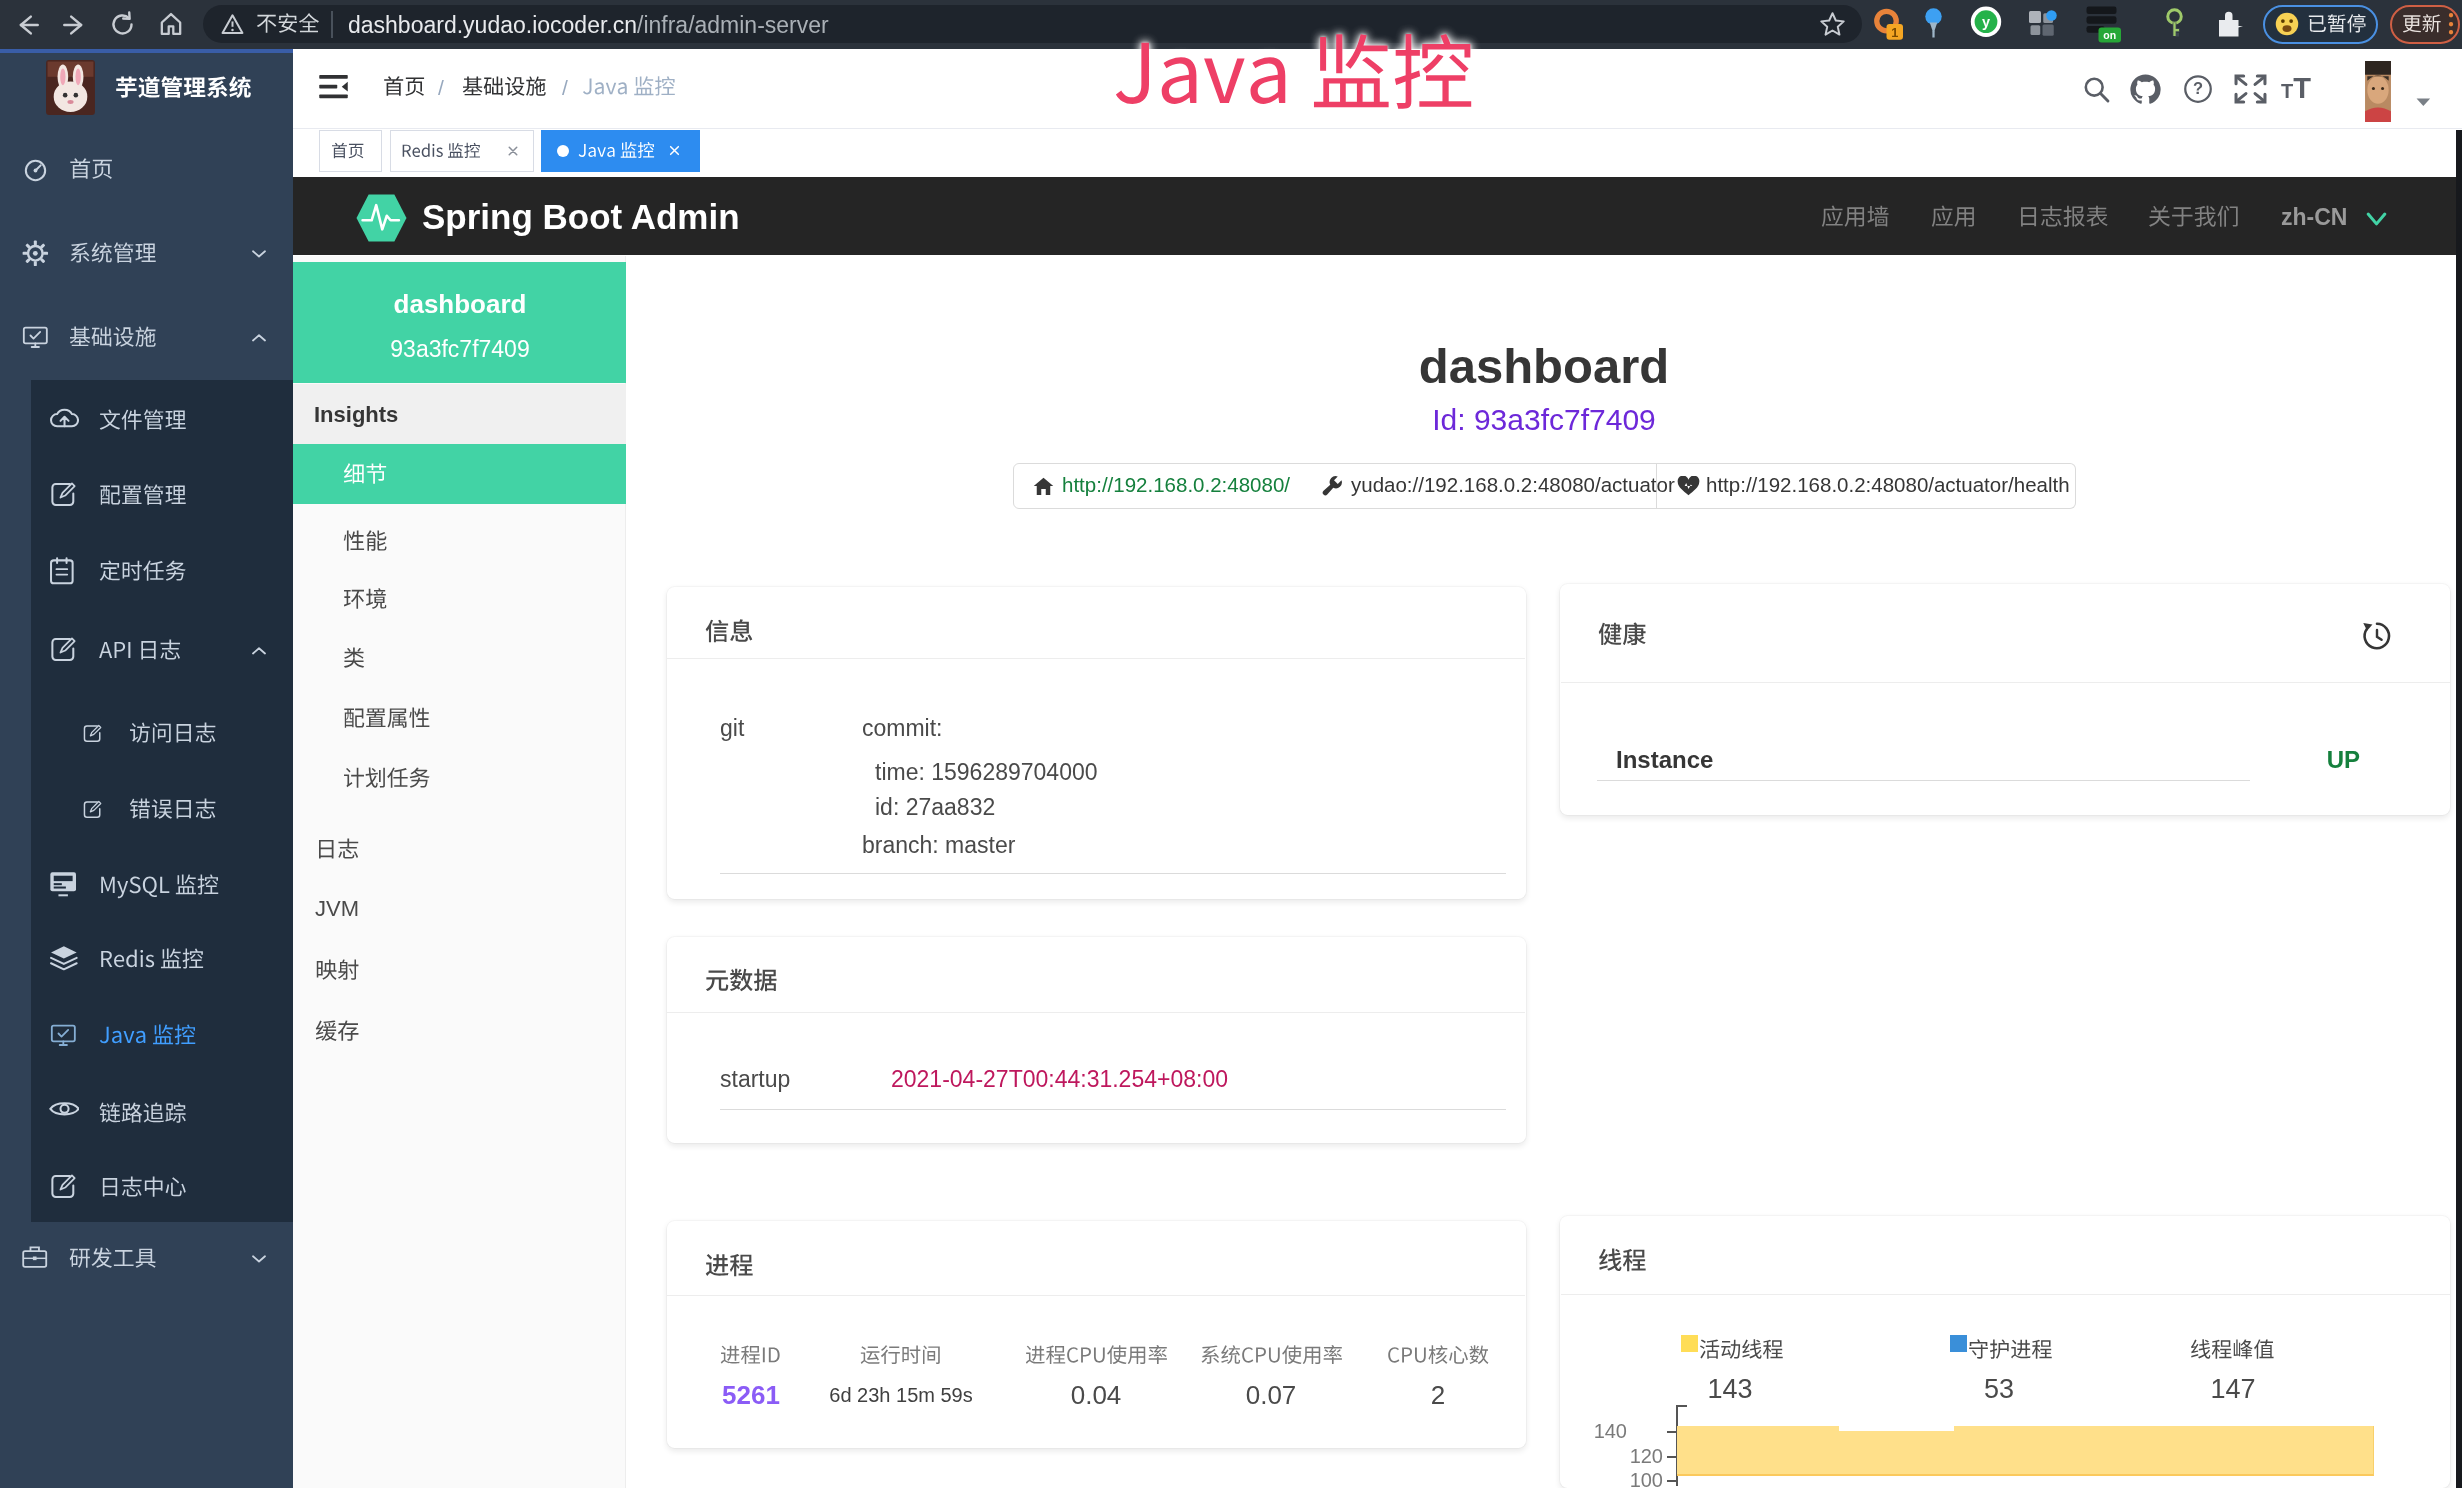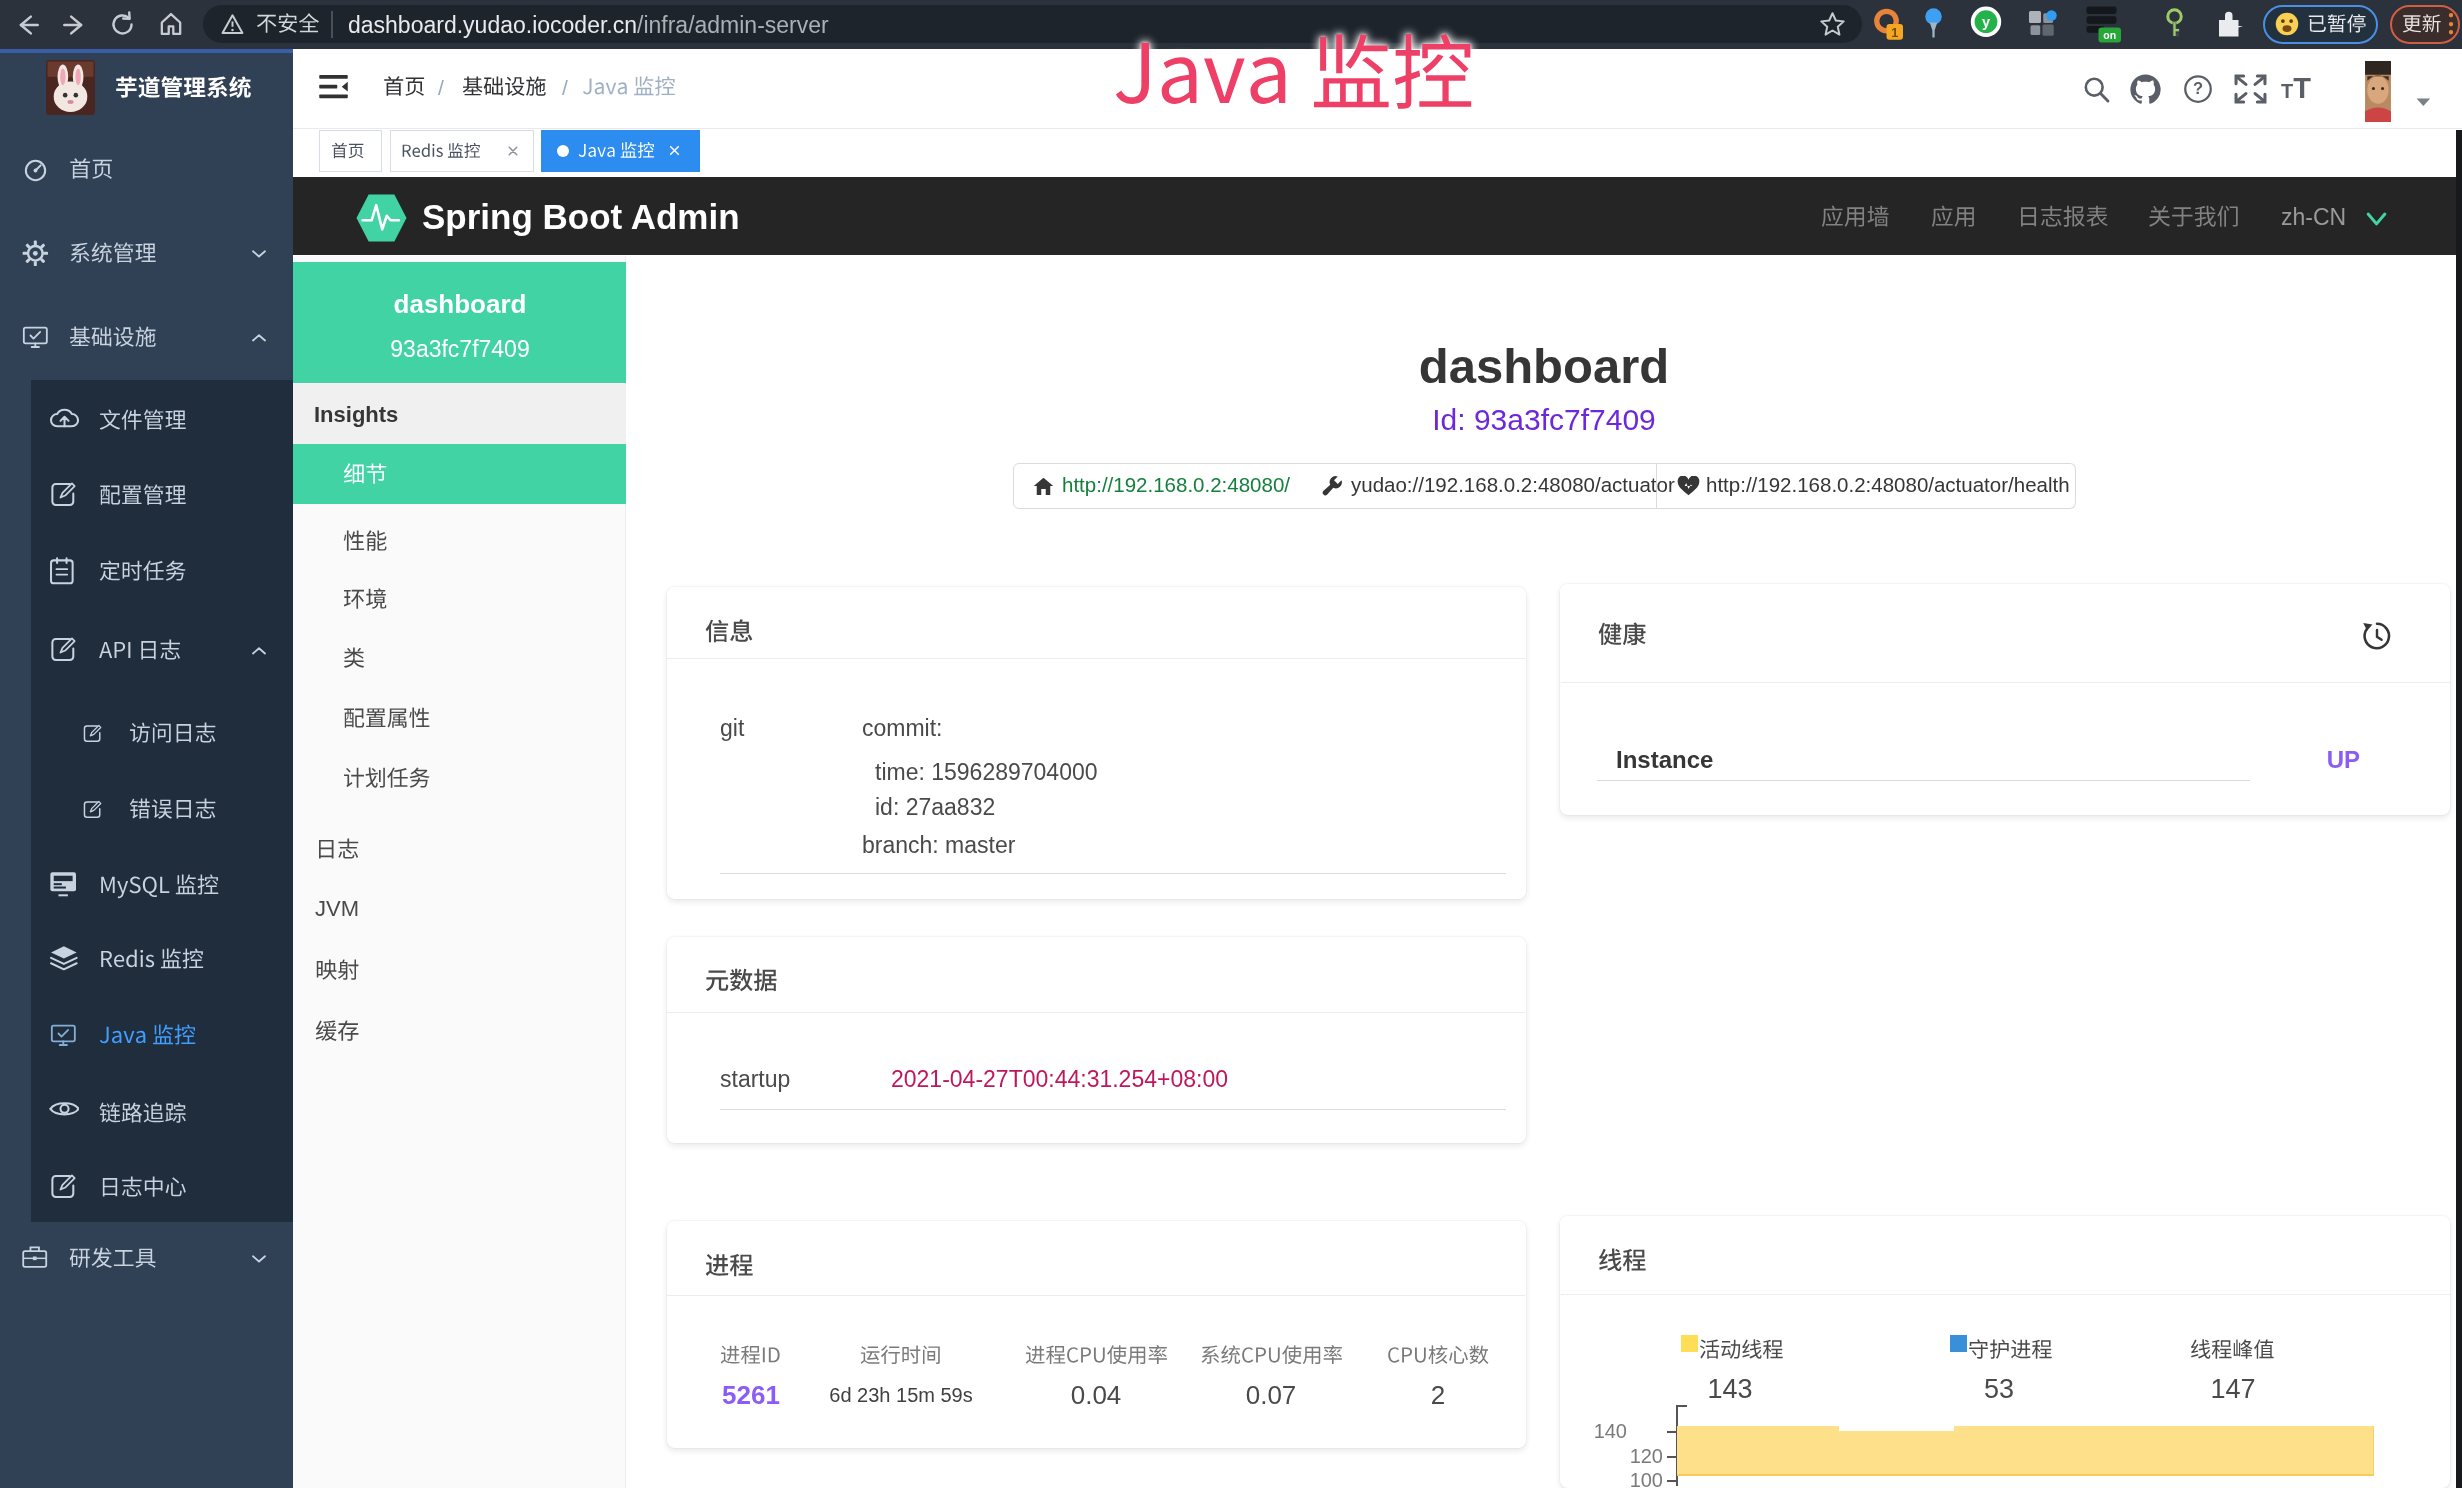--- a/index.html
+++ b/index.html
@@ -346,21 +346,21 @@
     </svg>
 <svg style="position:absolute;left:1931px;top:203px;" width="47" height="30" viewBox="0 0 62 39">
       <path d="M7.9 13.8C9.2 17 10.6 21.3 11.2 24.1L13.3 23.2C12.6 20.5 11.2 16.3 9.9 13ZM14.4 12.1C15.4 15.4 16.5 19.6 16.9 22.4L19.1 21.8C18.6 19 17.5 14.8 16.5 11.6ZM14 3.7C14.6 4.7 15.2 6.1 15.6 7.2H3.6V15.4C3.6 19.6 3.4 25.6 1.1 29.9C1.6 30.1 2.6 30.7 3.1 31.1C5.5 26.6 5.9 19.9 5.9 15.4V9.3H28.3V7.2H18.2C17.8 6.1 16.9 4.4 16.2 3.1ZM6.3 27.3V29.5H28.6V27.3H20.5C23.3 22.7 25.5 17.2 26.9 12.2L24.6 11.4C23.4 16.6 21.1 22.7 18.2 27.3Z M34.6 5.4V16.3C34.6 20.5 34.3 25.8 31 29.6C31.5 29.9 32.4 30.6 32.7 31.1C35 28.5 36 25.1 36.5 21.7H44V30.6H46.3V21.7H54.4V27.8C54.4 28.4 54.2 28.6 53.6 28.6C53 28.6 51 28.6 48.9 28.6C49.2 29.2 49.5 30.1 49.6 30.7C52.5 30.8 54.2 30.7 55.2 30.4C56.2 30 56.6 29.3 56.6 27.8V5.4ZM36.8 7.6H44V12.4H36.8ZM54.4 7.6V12.4H46.3V7.6ZM36.8 14.5H44V19.6H36.7C36.8 18.4 36.8 17.3 36.8 16.3ZM54.4 14.5V19.6H46.3V14.5Z" fill="#828282"></path>
     </svg>
 <svg style="position:absolute;left:2017px;top:203px;" width="93" height="30" viewBox="0 0 122 39">
       <path d="M7.6 17.9H22.6V26.4H7.6ZM7.6 15.7V7.6H22.6V15.7ZM5.3 5.3V30.6H7.6V28.6H22.6V30.4H25V5.3Z M38.1 20.8V27.4C38.1 29.8 39 30.5 42.5 30.5C43.2 30.5 48.5 30.5 49.3 30.5C52.2 30.5 53 29.5 53.3 25.6C52.6 25.4 51.7 25.1 51.2 24.7C51.1 27.9 50.8 28.4 49.2 28.4C48 28.4 43.5 28.4 42.6 28.4C40.7 28.4 40.4 28.2 40.4 27.3V20.8ZM41.3 19C43.8 20.5 46.7 22.7 48 24.2L49.7 22.7C48.2 21.1 45.3 19.1 42.9 17.7ZM52.3 21.5C53.8 24.1 55.5 27.5 56.2 29.6L58.4 28.6C57.6 26.6 55.9 23.3 54.4 20.8ZM34.5 21.1C33.9 23.4 32.9 26.5 31.5 28.4L33.5 29.4C34.9 27.4 35.9 24.2 36.5 21.8ZM43.8 3.3V7.6H31.7V9.8H43.8V14.9H33.6V17H56.6V14.9H46.1V9.8H58.4V7.6H46.1V3.3Z M72.7 4.3V30.8H74.9V16.6H75.8C77 19.8 78.5 22.7 80.5 25.2C79 26.9 77.2 28.3 75.1 29.3C75.6 29.7 76.3 30.4 76.6 31C78.7 29.9 80.4 28.5 82 26.8C83.5 28.5 85.3 29.9 87.3 30.8C87.7 30.2 88.4 29.3 88.9 28.9C86.9 28.1 85 26.7 83.4 25.1C85.6 22.2 87.1 18.7 87.8 15L86.4 14.5L86 14.6H74.9V6.4H84.5C84.4 9.1 84.2 10.3 83.8 10.7C83.6 10.9 83.2 10.9 82.6 10.9C82 10.9 80 10.9 78.1 10.7C78.4 11.2 78.7 12 78.7 12.6C80.7 12.7 82.6 12.8 83.5 12.7C84.5 12.6 85.2 12.4 85.7 11.9C86.4 11.2 86.7 9.5 86.8 5.3C86.9 4.9 86.9 4.3 86.9 4.3ZM78 16.6H85.1C84.5 19.1 83.4 21.4 81.9 23.4C80.2 21.4 78.9 19.1 78 16.6ZM65.7 3.3V9.4H61.4V11.6H65.7V17.9L61 19.2L61.6 21.5L65.7 20.3V28.1C65.7 28.6 65.5 28.7 65 28.8C64.6 28.8 63 28.8 61.3 28.7C61.6 29.4 62 30.3 62 30.9C64.4 30.9 65.8 30.8 66.7 30.5C67.6 30.1 68 29.5 68 28.1V19.6L71.6 18.5L71.3 16.4L68 17.3V11.6H71.4V9.4H68V3.3Z M97.6 30.9C98.2 30.4 99.4 30 107.7 27.4C107.6 26.9 107.4 26 107.4 25.4L100 27.6V21C101.8 19.7 103.5 18.4 104.8 17C107.1 23.2 111.3 27.8 117.5 29.9C117.8 29.3 118.5 28.4 119 27.9C116 27.1 113.5 25.6 111.4 23.6C113.3 22.5 115.5 20.9 117.2 19.4L115.4 18.1C114.1 19.4 112 21 110.2 22.3C108.8 20.7 107.8 18.9 107 17H118V15H106.1V12.3H115.7V10.5H106.1V7.9H117.1V6H106.1V3.3H103.8V6H93.2V7.9H103.8V10.5H94.7V12.3H103.8V15H92V17H101.9C99.1 19.5 94.8 21.8 91.1 23C91.6 23.5 92.2 24.3 92.6 24.8C94.3 24.2 96 23.4 97.7 22.4V26.9C97.7 28.1 97.1 28.6 96.6 28.8C96.9 29.3 97.4 30.3 97.6 30.9Z" fill="#828282"></path>
     </svg>
 <svg style="position:absolute;left:2148px;top:203px;" width="93" height="30" viewBox="0 0 122 39">
       <path d="M6.7 4.5C7.9 6.1 9.2 8.2 9.7 9.7H3.9V11.9H13.8V15.6C13.8 16.1 13.8 16.7 13.8 17.3H2V19.5H13.3C12.4 22.7 9.5 26.2 1.4 28.9C2 29.4 2.8 30.4 3.1 30.9C10.8 28.2 14.1 24.7 15.4 21.2C18 25.9 21.9 29.1 27.2 30.7C27.6 30 28.3 29 28.8 28.5C23.3 27.2 19.2 23.9 16.9 19.5H28.1V17.3H16.3L16.4 15.6V11.9H26.4V9.7H20.5C21.6 8.1 22.8 6 23.8 4.2L21.3 3.4C20.6 5.3 19.2 7.9 18 9.7H9.8L11.8 8.6C11.2 7.2 9.9 5.1 8.6 3.6Z M33.7 5.4V7.7H44.1V15.3H31.6V17.5H44.1V27.6C44.1 28.2 43.9 28.4 43.2 28.4C42.5 28.4 40.2 28.5 37.8 28.4C38.1 29 38.5 30.1 38.7 30.8C41.8 30.8 43.8 30.7 44.9 30.3C46 30 46.5 29.2 46.5 27.6V17.5H58.4V15.3H46.5V7.7H56.3V5.4Z M81.1 5.3C82.9 6.8 84.9 9 85.8 10.4L87.7 9.1C86.7 7.7 84.6 5.6 82.8 4.1ZM85 15.7C83.9 17.6 82.6 19.5 81 21.2C80.5 19.2 80.1 16.9 79.8 14.3H88.4V12.2H79.5C79.3 9.5 79.2 6.6 79.2 3.5H76.8C76.8 6.5 77 9.4 77.2 12.2H70.3V6.9C72.2 6.5 73.9 6.1 75.4 5.6L73.8 3.7C70.9 4.7 66.1 5.8 61.9 6.4C62.1 6.9 62.4 7.7 62.5 8.3C64.3 8 66.2 7.7 68.1 7.4V12.2H61.7V14.3H68.1V19.6L61.2 21L61.9 23.2L68.1 21.8V28C68.1 28.5 67.9 28.6 67.4 28.7C66.9 28.7 65.1 28.7 63.2 28.6C63.5 29.3 63.9 30.3 64 30.9C66.5 30.9 68.1 30.9 69 30.5C70 30.1 70.3 29.5 70.3 28V21.3L75.9 20L75.7 18L70.3 19.1V14.3H77.4C77.8 17.6 78.4 20.6 79.1 23.1C77 25.1 74.5 26.8 72 28C72.5 28.5 73.2 29.2 73.5 29.8C75.8 28.6 77.9 27.1 79.9 25.4C81.2 28.9 83.1 31 85.5 31C87.7 31 88.6 29.5 89 24.5C88.3 24.3 87.5 23.8 87.1 23.3C86.9 27.2 86.5 28.7 85.7 28.7C84.2 28.7 82.8 26.8 81.7 23.6C83.8 21.5 85.6 19.1 86.9 16.5Z M101.4 4.3C102.7 6.1 104.2 8.6 104.9 10.2L106.8 9.1C106.1 7.6 104.5 5.1 103.2 3.3ZM100.1 9.4V30.9H102.3V9.4ZM107.2 4.4V6.4H115.4V28C115.4 28.5 115.3 28.7 114.8 28.7C114.3 28.7 112.6 28.7 110.9 28.7C111.2 29.3 111.5 30.2 111.6 30.8C114 30.8 115.5 30.8 116.4 30.4C117.3 30.1 117.7 29.4 117.7 28.1V4.4ZM96.8 3.5C95.5 8.1 93.5 12.7 91.1 15.8C91.5 16.3 92.1 17.5 92.3 18C93 17.1 93.7 16 94.4 14.8V30.9H96.5V10.5C97.4 8.5 98.2 6.2 98.8 4.1Z" fill="#828282"></path>
     </svg>
-<div style="position:absolute;left:2281px;top:206px;font-family:'Liberation Sans',sans-serif;font-size:23px;font-weight:400;color:#9a9a9a;line-height:23px;white-space:nowrap;">zh-CN</div>
+<div style="position:absolute;left:2281px;top:206px;font-family:'Liberation Sans',sans-serif;font-size:23px;font-weight:700;color:#9a9a9a;line-height:23px;white-space:nowrap;">zh-CN</div>
 <svg style="position:absolute;left:2365px;top:211px;" width="23" height="16.7" viewBox="0 0 30 22">
       <path d="M4 4 L15 17 L26 4" stroke="#42d3a5" stroke-width="4" fill="none" stroke-linecap="round" stroke-linejoin="round"></path>
     </svg>
 <div style="position:absolute;left:293px;top:256px;width:333px;height:1233px;background:#fafafa;border-right:0.8px solid #ededed;box-sizing:border-box"></div>
 <div style="position:absolute;left:293px;top:262px;width:333px;height:121px;background:#42d3a5"></div>
 <div style="position:absolute;left:460px;top:291px;font-family:'Liberation Sans',sans-serif;font-size:26px;font-weight:700;color:#ffffff;line-height:26px;white-space:nowrap;transform:translateX(-50%);">dashboard</div>
 <div style="position:absolute;left:460px;top:338px;font-family:'Liberation Sans',sans-serif;font-size:23px;font-weight:400;color:#ffffff;line-height:23px;white-space:nowrap;transform:translateX(-50%);">93a3fc7f7409</div>
 <div style="position:absolute;left:293px;top:384px;width:333px;height:61px;background:#f0f0f0"></div>
 <div style="position:absolute;left:314px;top:404px;font-family:'Liberation Sans',sans-serif;font-size:22px;font-weight:700;color:#363636;line-height:22px;white-space:nowrap;">Insights</div>
 <div style="position:absolute;left:293px;top:444px;width:333px;height:60px;background:#42d3a5"></div>
@@ -458,21 +458,21 @@
 <svg style="position:absolute;left:1598px;top:620px;" width="50" height="32" viewBox="0 0 66 42">
       <path d="M6.4 3.4C5.2 8 3.2 12.6 0.9 15.6C1.3 16.4 2.1 18.1 2.3 18.8C3 17.9 3.6 16.9 4.3 15.8V33H6.9V10.4C7.8 8.4 8.5 6.3 9.1 4.2ZM17.2 5.9V8.1H21.1V10.2H15.9V12.4H21.1V14.7H17.2V16.8H21.1V18.9H16.9V21.2H21.1V23.3H16.1V25.7H21.1V29.1H23.6V25.7H30V23.3H23.6V21.2H29.1V18.9H23.6V16.8H28.8V12.4H30.9V10.2H28.8V5.9H23.6V3.6H21.1V5.9ZM23.6 12.4H26.4V14.7H23.6ZM23.6 10.2V8.1H26.4V10.2ZM9.2 18.2C9.2 18 9.7 17.6 10.2 17.3H13.5C13.2 20 12.7 22.2 12 24.2C11.4 23 10.8 21.6 10.3 19.9L8.2 20.7C8.9 23.2 9.8 25.2 10.8 26.8C9.9 28.7 8.6 30.1 7.1 31.2C7.6 31.6 8.7 32.5 9.1 33.1C10.5 32.1 11.6 30.7 12.6 29C15.7 31.9 19.6 32.6 24.2 32.6H30C30.1 31.8 30.5 30.6 30.9 30C29.5 30 25.5 30 24.4 30C20.3 30 16.6 29.4 13.8 26.6C15 23.6 15.8 19.9 16.2 15.3L14.6 14.9L14.1 15H12.4C13.8 12.5 15.2 9.5 16.4 6.4L14.7 5.2L13.9 5.6H9V8.2H12.9C11.8 10.8 10.5 13.2 10.1 14C9.5 15 8.6 15.9 8.1 16C8.4 16.6 9 17.7 9.2 18.2Z M39.8 23C41.3 24 43.4 25.4 44.4 26.3L46.1 24.4C45.1 23.6 42.9 22.2 41.4 21.3ZM56.9 17.1V19.2H51.6V17.1ZM56.9 14.9H51.6V13H56.9ZM46.9 3.8C47.3 4.5 47.7 5.3 48.1 6H35.7V15.5C35.7 20.2 35.5 26.8 32.9 31.4C33.5 31.7 34.8 32.5 35.3 33C38.1 28.1 38.6 20.6 38.6 15.5V8.7H48.5V10.9H40.7V13H48.5V14.9H39.3V17.1H48.5V19.2H40.4V21.3H48.5V24.7C44.7 26.2 40.7 27.8 38.2 28.7L39.4 31.2L48.5 27.1V29.9C48.5 30.4 48.3 30.6 47.7 30.6C47.2 30.7 45.2 30.7 43.4 30.6C43.8 31.3 44.3 32.4 44.4 33.1C47.1 33.1 48.8 33.1 50 32.7C51.1 32.3 51.6 31.6 51.6 30V25.7C54 28.5 57.2 30.6 61.2 31.7C61.6 30.9 62.4 29.9 63 29.3C60.4 28.7 58 27.7 56 26.5C57.7 25.6 59.6 24.5 61.2 23.4L59 21.6C57.8 22.6 55.8 24 54.1 25C53.1 24 52.2 23 51.6 21.8V21.3H59.8V17.3H62.8V14.7H59.8V10.9H51.6V8.7H62.5V6H51.6C51.1 5.1 50.5 4 49.9 3.1Z" fill="#4a4a4a"></path>
     </svg>
 <svg style="position:absolute;left:2361px;top:620px;" width="32" height="32" viewBox="0 0 42 42">
       <path d="M21 5 A16 16 0 1 1 7.5 12" stroke="#363636" stroke-width="3.4" fill="none" stroke-linecap="round"></path>
       <path d="M3 4 L8 14 L15 6 Z" fill="#363636"></path>
       <path d="M21 13 L21 22 L27 26" stroke="#363636" stroke-width="3.2" fill="none" stroke-linecap="round"></path>
     </svg>
 <div style="position:absolute;left:1561px;top:682px;width:889px;height:0.8px;background:#ededed;"></div>
 <div style="position:absolute;left:1616px;top:748px;font-family:'Liberation Sans',sans-serif;font-size:24px;font-weight:700;color:#363636;line-height:24px;white-space:nowrap;">Instance</div>
-<div style="position:absolute;left:2360px;top:748px;font-family:'Liberation Sans',sans-serif;font-size:24px;font-weight:700;color:#8b5cf6;line-height:24px;white-space:nowrap;transform:translateX(-100%);">UP</div>
+<div style="position:absolute;left:2360px;top:748px;font-family:'Liberation Sans',sans-serif;font-size:24px;font-weight:700;color:#15803d;line-height:24px;white-space:nowrap;transform:translateX(-100%);">UP</div>
 <div style="position:absolute;left:1597px;top:780px;width:653px;height:0.8px;background:#dbdbdb;"></div>
 <div style="position:absolute;left:1560px;top:1216px;width:890px;height:272px;background:#fff;border-radius:7.6px;box-shadow:0 2.3px 6px rgba(10,10,10,0.09),0 0 0 0.8px rgba(10,10,10,0.035);"></div>
 <svg style="position:absolute;left:1598px;top:1246px;" width="50" height="32" viewBox="0 0 66 42">
       <path d="M1.6 28.4 2.3 31.3C5.3 30.4 9.2 29.1 12.9 27.9L12.4 25.4C8.4 26.6 4.3 27.8 1.6 28.4ZM22.6 5.5C24 6.3 26 7.6 26.9 8.4L28.7 6.6C27.7 5.8 25.8 4.6 24.3 3.8ZM2.3 17C2.8 16.7 3.6 16.6 7 16.2C5.8 18 4.6 19.4 4.1 19.9C3.1 21.2 2.4 21.9 1.6 22C2 22.8 2.4 24.2 2.5 24.7C3.3 24.3 4.4 24 12.4 22.4C12.3 21.8 12.4 20.6 12.4 19.9L6.7 20.9C9 18.1 11.3 14.8 13.2 11.6L10.7 10C10.1 11.2 9.4 12.4 8.7 13.5L5.2 13.8C7.1 11.2 8.9 7.9 10.2 4.8L7.4 3.5C6.2 7.2 3.9 11.2 3.2 12.3C2.5 13.3 2 14 1.3 14.2C1.7 15 2.2 16.4 2.3 17ZM28 19.2C26.9 21 25.4 22.7 23.6 24.1C23.2 22.6 22.8 20.8 22.5 18.9L30.3 17.4L29.9 14.8L22.1 16.2C22 15 21.9 13.8 21.8 12.5L29.5 11.3L29 8.7L21.6 9.8C21.5 7.7 21.5 5.5 21.5 3.3H18.5C18.5 5.6 18.6 7.9 18.7 10.2L13.8 10.9L14.3 13.7L18.9 13C19 14.2 19.1 15.5 19.2 16.7L13.2 17.8L13.7 20.5L19.6 19.4C20 21.9 20.5 24.1 21.1 26C18.4 27.7 15.3 29.1 12.1 30.1C12.8 30.8 13.6 31.8 14 32.6C16.8 31.6 19.6 30.2 22.1 28.6C23.4 31.4 25.1 33 27.2 33C29.6 33 30.5 32 31 28.3C30.3 27.9 29.4 27.3 28.8 26.6C28.6 29.3 28.3 30.1 27.6 30.1C26.4 30.1 25.4 28.9 24.5 26.9C26.9 25 29 22.8 30.6 20.4Z M49.6 7.2H58.3V12.5H49.6ZM46.8 4.7V15.1H61.2V4.7ZM46.4 23.5V26H52.4V29.6H44.3V32.3H62.9V29.6H55.4V26H61.5V23.5H55.4V20.1H62.2V17.5H45.6V20.1H52.4V23.5ZM43.3 3.8C40.9 4.9 36.8 5.8 33.2 6.4C33.5 7 33.9 8.1 34 8.7C35.4 8.5 36.9 8.3 38.4 8V12.4H33.4V15.2H38C36.8 18.7 34.8 22.5 32.8 24.7C33.3 25.4 34 26.7 34.3 27.5C35.7 25.7 37.2 22.9 38.4 20V33.1H41.3V19.7C42.3 21.1 43.4 22.6 43.8 23.5L45.6 21.1C45 20.3 42.2 17.5 41.3 16.7V15.2H45.1V12.4H41.3V7.4C42.8 7 44.2 6.6 45.3 6.1Z" fill="#4a4a4a"></path>
     </svg>
 <div style="position:absolute;left:1561px;top:1294px;width:889px;height:0.8px;background:#ededed;"></div>
 <div style="position:absolute;left:1681px;top:1335px;width:16.7px;height:16.7px;background:#ffdd57;"></div>
 <svg style="position:absolute;left:1699px;top:1337px;" width="86" height="28" viewBox="0 0 114 37">
       <path d="M2.5 4.9C4.3 5.9 6.6 7.2 7.8 8.1L9 6.3C7.8 5.5 5.4 4.3 3.7 3.4ZM1.2 12.6C2.9 13.6 5.2 14.9 6.4 15.7L7.5 13.9C6.3 13.2 4 11.9 2.3 11.1ZM1.8 27 3.6 28.5C5.3 25.9 7.2 22.4 8.7 19.4L7.2 18C5.5 21.2 3.3 24.9 1.8 27ZM9 11.3V13.3H17.1V17.9H11V28.8H12.9V27.6H22.9V28.7H24.9V17.9H19V13.3H26.8V11.3H19V6.4C21.5 6 23.7 5.4 25.6 4.8L23.9 3.2C20.8 4.3 15.1 5.2 10.3 5.7C10.5 6.2 10.8 7 10.9 7.5C12.9 7.3 15 7 17.1 6.7V11.3ZM12.9 25.7V19.9H22.9V25.7Z M30.5 5.4V7.3H41.3V5.4ZM46.3 3.6C46.3 5.5 46.3 7.6 46.2 9.5H42.2V11.6H46.1C45.8 17.9 44.7 23.8 40.8 27.3C41.4 27.6 42.1 28.3 42.5 28.8C46.6 24.9 47.8 18.5 48.2 11.6H52.4C52.1 21.5 51.7 25.2 50.9 26.1C50.7 26.4 50.3 26.5 49.8 26.5C49.3 26.5 47.8 26.5 46.2 26.3C46.6 26.9 46.8 27.8 46.8 28.4C48.3 28.5 49.9 28.5 50.7 28.4C51.6 28.3 52.2 28.1 52.8 27.4C53.7 26.1 54.1 22.1 54.5 10.6C54.5 10.3 54.5 9.5 54.5 9.5H48.3C48.3 7.6 48.4 5.5 48.4 3.6ZM30.5 25.4 30.5 25.3V25.4C31.2 25 32.2 24.7 40 22.9L40.5 24.8L42.3 24.2C41.8 22.2 40.5 18.9 39.5 16.4L37.7 16.9C38.3 18.2 38.9 19.7 39.4 21.2L32.7 22.6C33.8 20 34.9 16.9 35.6 14H41.8V12H29.5V14H33.4C32.7 17.2 31.5 20.6 31.1 21.5C30.6 22.5 30.3 23.3 29.8 23.4C30.1 23.9 30.4 24.9 30.5 25.4Z M57.5 25.1 58 27.1C60.5 26.3 63.9 25.3 67.1 24.4L66.8 22.6C63.4 23.5 59.8 24.5 57.5 25.1ZM75.7 4.8C77.1 5.4 78.9 6.5 79.8 7.3L81 6C80.1 5.2 78.3 4.2 76.9 3.6ZM58 14.8C58.4 14.6 59.1 14.4 62.5 13.9C61.3 15.8 60.2 17.2 59.6 17.7C58.8 18.8 58.1 19.5 57.5 19.6C57.8 20.1 58.1 21.1 58.2 21.5C58.8 21.2 59.7 20.9 66.8 19.5C66.7 19 66.7 18.3 66.8 17.7L61.2 18.7C63.3 16.2 65.4 13.1 67.2 10L65.5 9C64.9 10 64.3 11.1 63.7 12.1L60.1 12.4C61.8 10.1 63.4 7 64.7 4.1L62.7 3.2C61.6 6.5 59.5 10.1 58.9 11C58.3 12 57.8 12.6 57.3 12.8C57.6 13.3 57.9 14.3 58 14.8ZM80.8 16.8C79.7 18.6 78.2 20.2 76.4 21.6C75.9 20.1 75.5 18.3 75.3 16.3L82.4 15L82.1 13.1L75 14.4C74.9 13.3 74.7 12 74.6 10.8L81.6 9.7L81.3 7.8L74.5 8.8C74.5 7 74.4 5 74.4 3H72.4C72.4 5.1 72.4 7.2 72.5 9.2L68.1 9.8L68.5 11.7L72.7 11.1C72.7 12.3 72.9 13.6 73 14.8L67.6 15.8L67.9 17.7L73.3 16.7C73.6 19 74.1 21.1 74.6 22.9C72.3 24.5 69.5 25.7 66.7 26.6C67.2 27.1 67.7 27.8 68 28.3C70.6 27.4 73.1 26.2 75.3 24.8C76.5 27.3 78 28.8 80 28.8C81.9 28.8 82.6 27.8 83 24.7C82.5 24.5 81.8 24.1 81.4 23.6C81.3 26.1 81 26.7 80.2 26.7C79 26.7 78 25.6 77.1 23.5C79.3 21.8 81.2 19.9 82.6 17.7Z M98.9 6.1H107.4V11.2H98.9ZM96.9 4.3V13H109.4V4.3ZM96.5 20.7V22.6H102V26.2H94.7V28.1H111V26.2H104.1V22.6H109.7V20.7H104.1V17.4H110.3V15.5H95.9V17.4H102V20.7ZM94.1 3.5C92 4.4 88.3 5.2 85.2 5.8C85.5 6.2 85.7 6.9 85.8 7.4C87.1 7.2 88.5 6.9 89.9 6.7V11H85.4V12.9H89.7C88.5 16.2 86.6 19.8 84.8 21.8C85.1 22.3 85.7 23.1 85.9 23.7C87.3 22 88.8 19.2 89.9 16.4V28.8H92V16.7C93 17.9 94.1 19.4 94.6 20.2L95.8 18.5C95.3 17.9 92.8 15.4 92 14.7V12.9H95.5V11H92V6.2C93.3 5.9 94.6 5.5 95.6 5.1Z" fill="#4a4a4a"></path>
     </svg>

